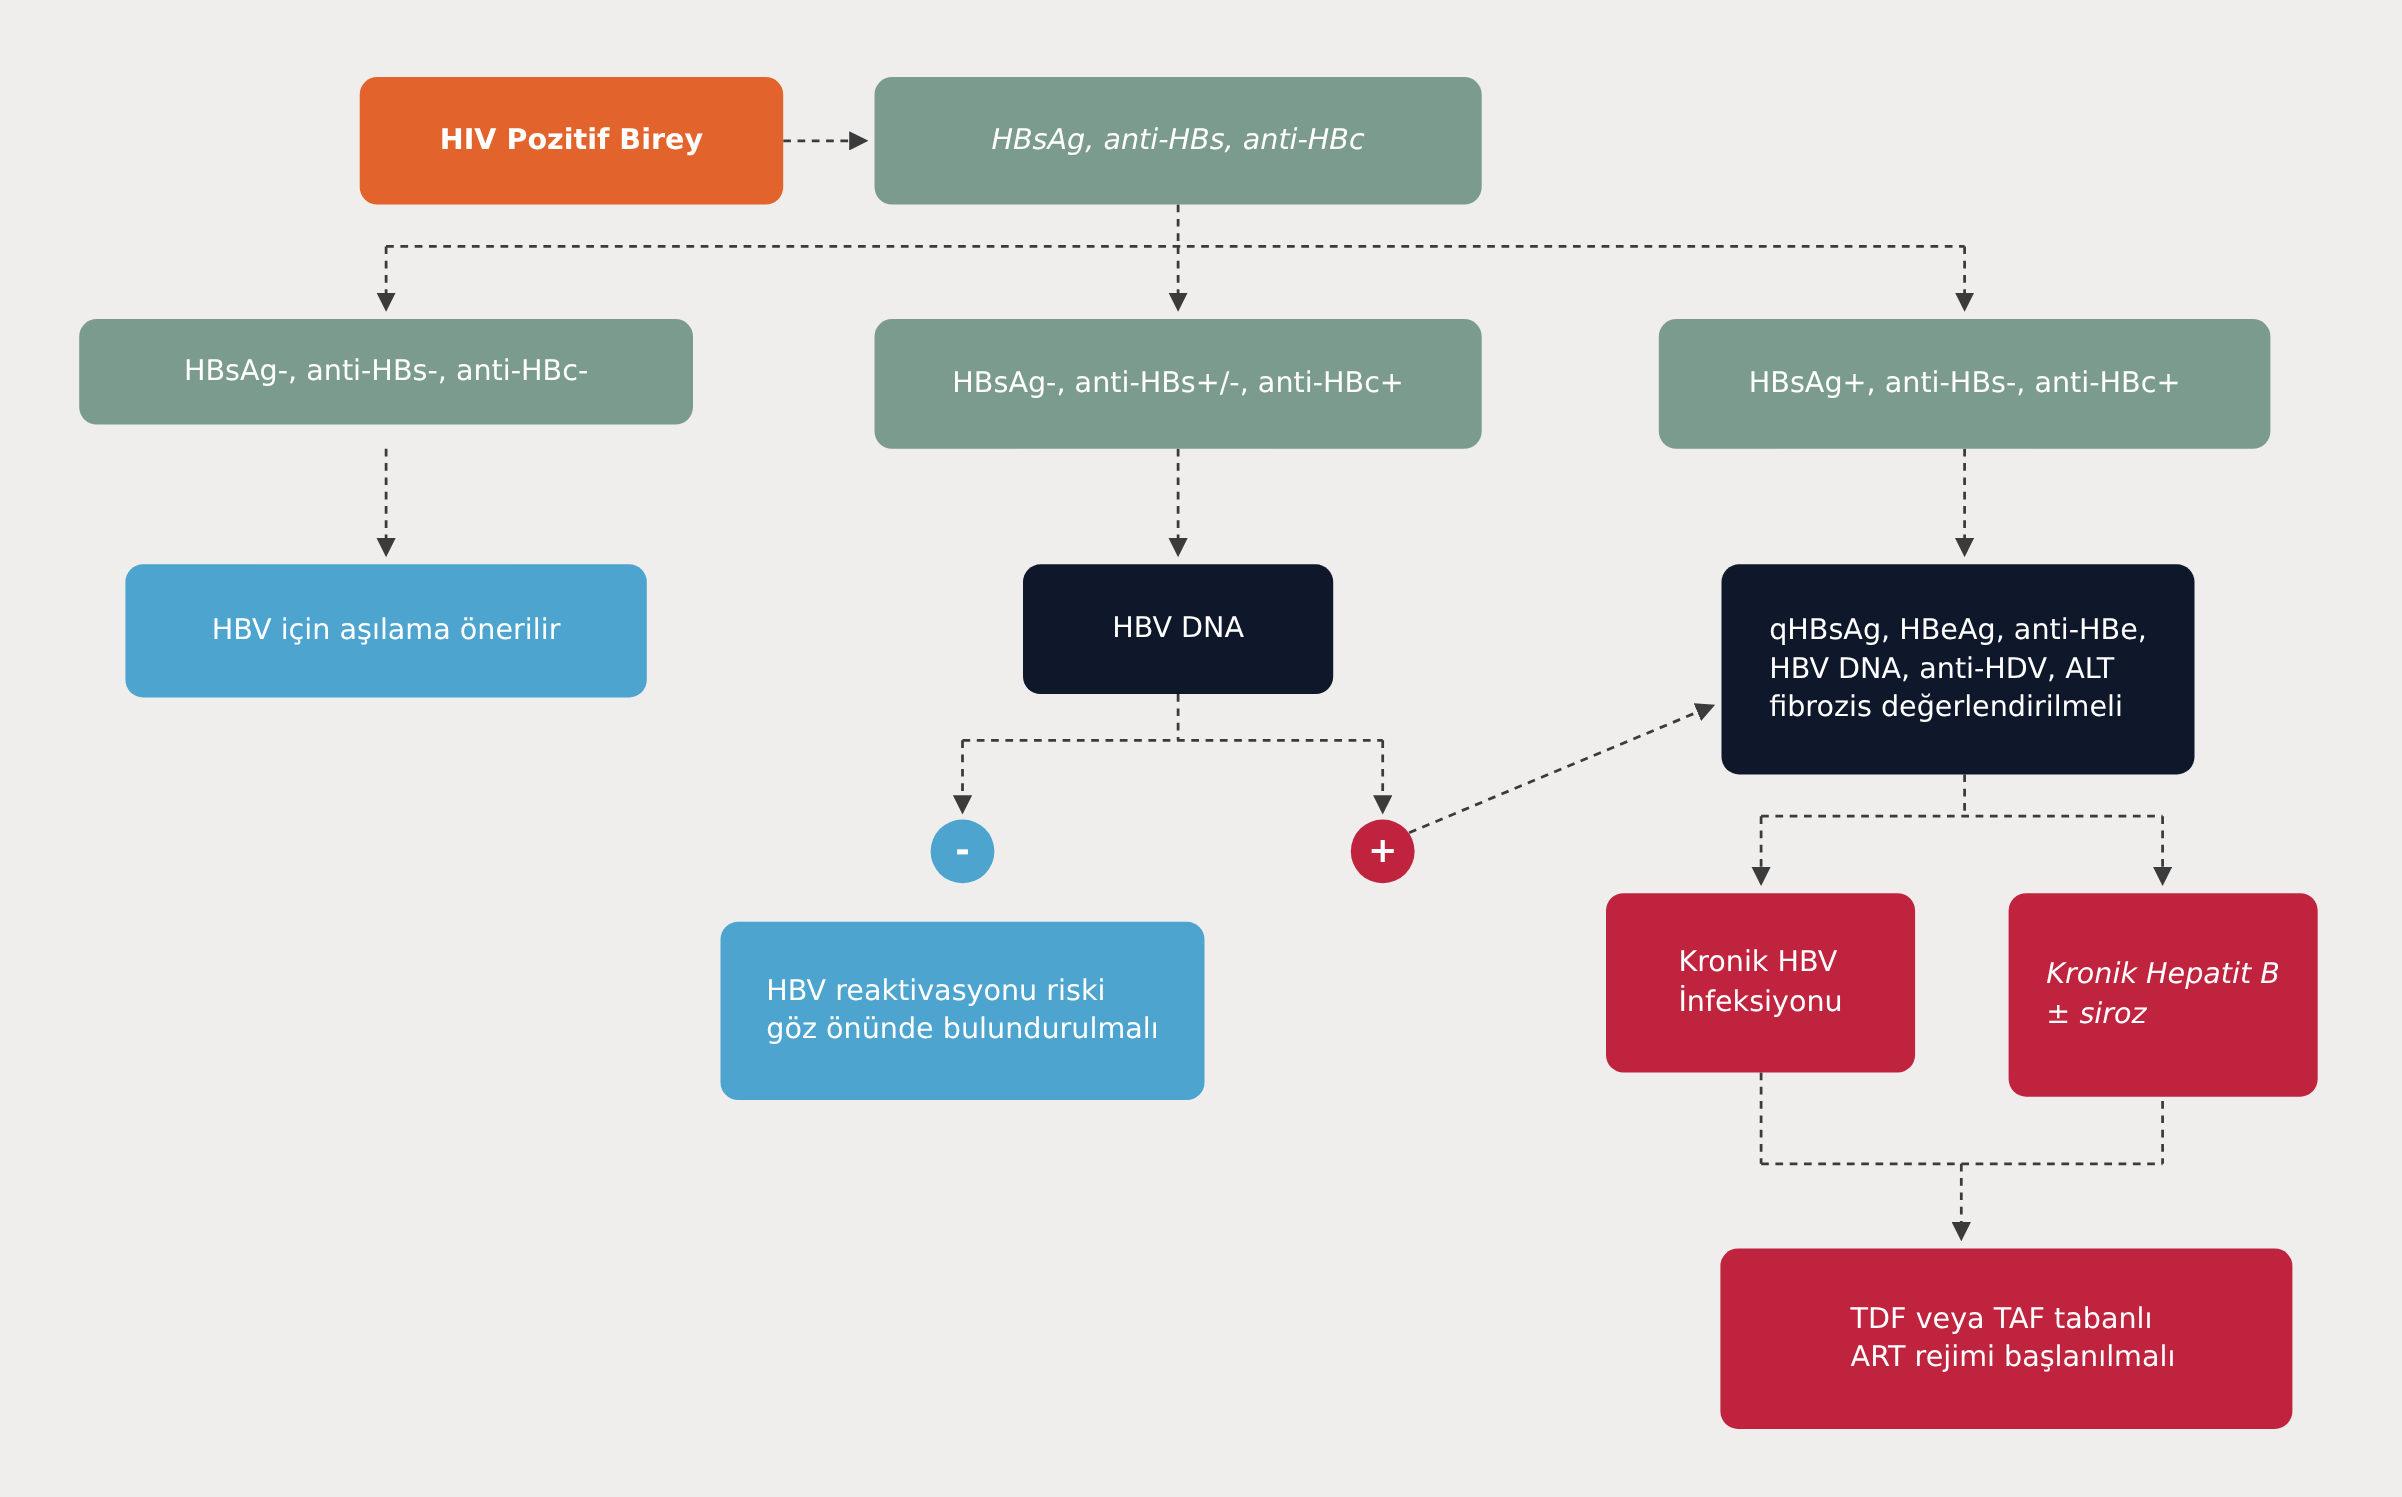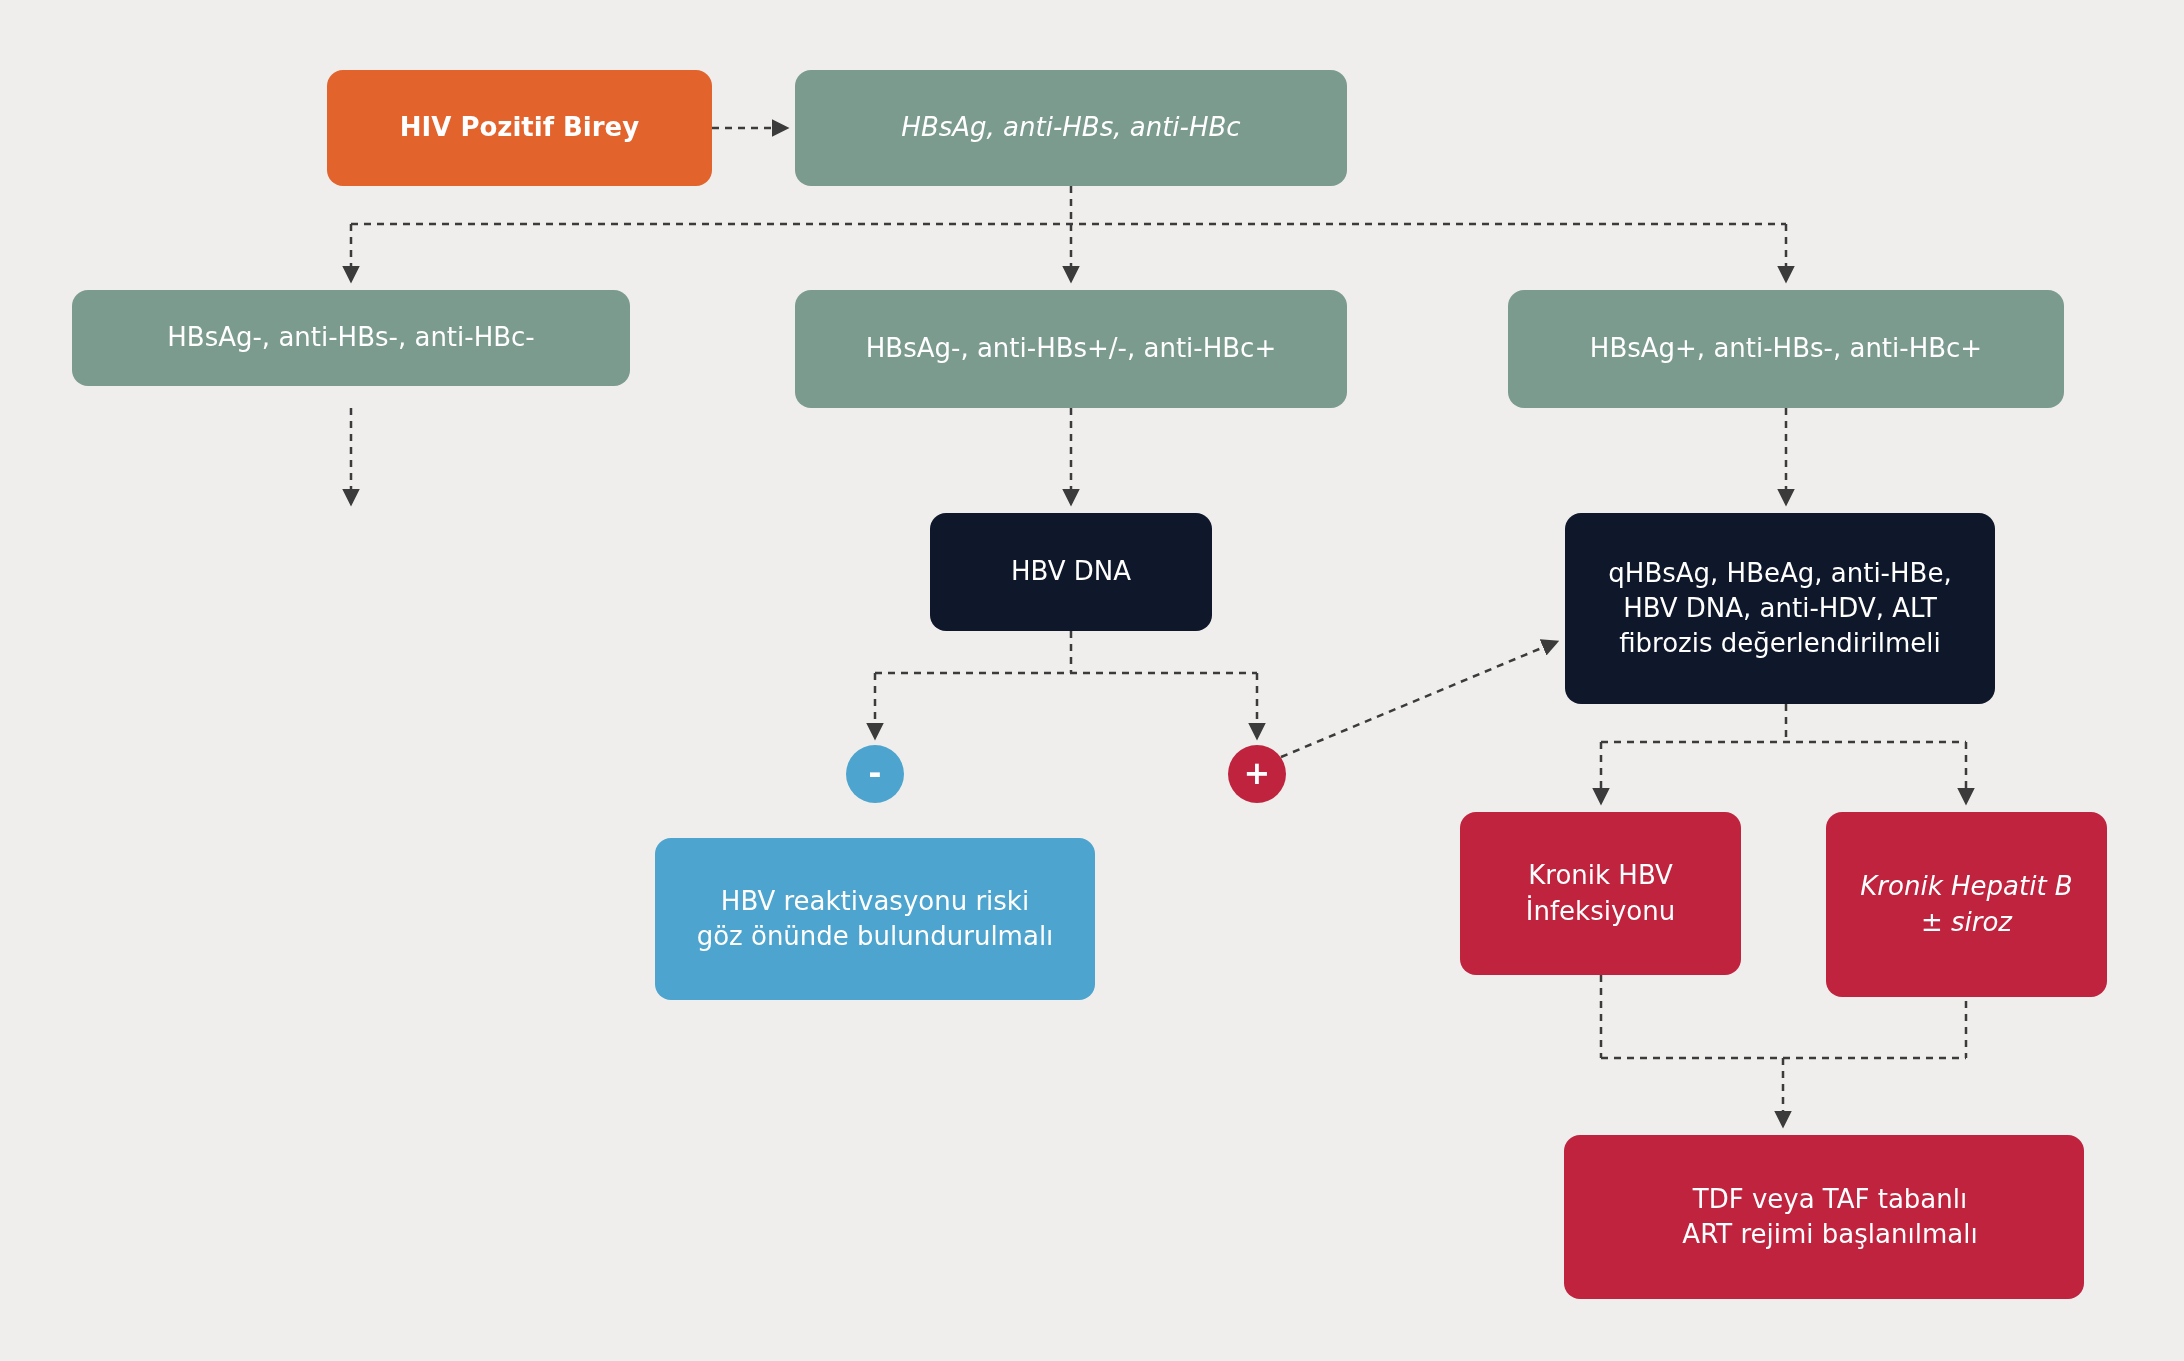--- a/index.html
+++ b/index.html
@@ -19,21 +19,20 @@
     position: absolute;
     left: 0; top: 0;
     width: 2184px;
     height: 1361px;
   }
   .node {
     position: absolute;
     display: flex;
     align-items: center;
     justify-content: center;
-    text-align: center;
     border-radius: 16px;
     color: #ffffff;
     font-size: 26px;
     line-height: 1.35;
     box-sizing: border-box;
     padding: 8px 16px;
   }
   .node .label { white-space: pre-line; }
   .box-orange    { background: #E2632C; font-weight: bold; }
   .box-sage      { background: #7C9B8F; }
@@ -134,20 +133,23 @@
   </div>
 
   <div id="node-isolated" class="node box-sage">
     <span class="label">HBsAg-, anti-HBs+/-, anti-HBc+</span>
   </div>
 
   <div id="node-hbsag-pos" class="node box-sage">
     <span class="label">HBsAg+, anti-HBs-, anti-HBc+</span>
   </div>
 
+  <div id="node-vaccine" class="node box-lightblue">
+    <span class="label">HBV için aşılama önerilir</span>
+  </div>
 
   <div id="node-hbv-dna" class="node box-darkblue">
     <span class="label">HBV DNA</span>
   </div>
 
   <div id="node-evaluation" class="node box-darkblue">
     <span class="label">qHBsAg, HBeAg, anti-HBe,
 HBV DNA, anti-HDV, ALT
 fibrozis değerlendirilmeli</span>
   </div>

